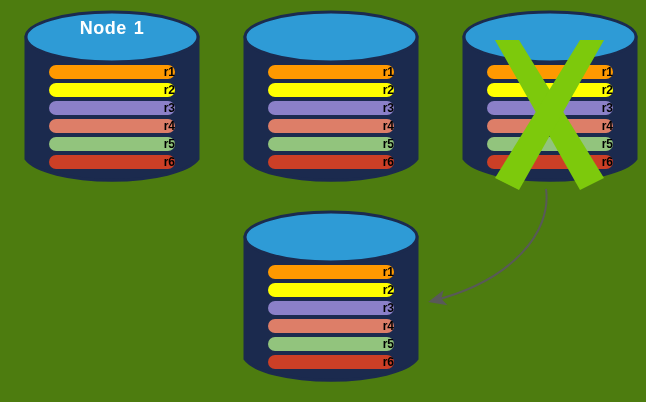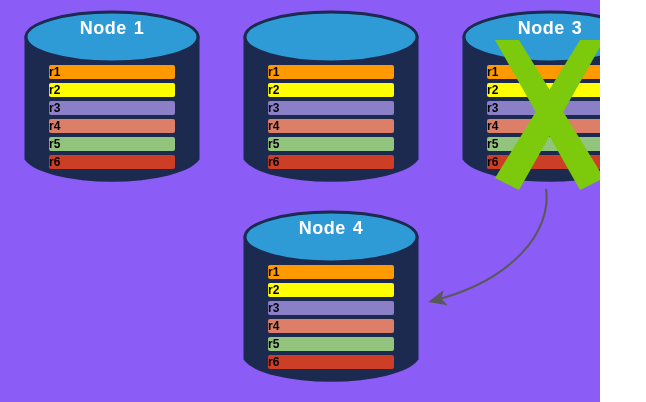--- a/index.html
+++ b/index.html
@@ -2,23 +2,23 @@
 <html><head>
 <meta charset="utf-8">
 <style>
   html, body {
     margin: 0;
     padding: 0;
     background: #ffffff;
   }
   #canvas {
     position: relative;
-    width: 600px;
+    width: 646px;
     height: 402px;
-    background: #8b5cf6;
+    background: #4d7c0f;
     overflow: hidden;
     font-family: "Liberation Sans", sans-serif;
   }
 
   
   .node {
     position: absolute;
   }
   .node-body {
     position: absolute;
@@ -49,25 +49,25 @@
     position: absolute;
     left: 0;
     top: 0;
     width: 100%;
     height: 100%;
     z-index: 3;
   }
   .row {
     position: absolute;
     height: 14px;
-    border-radius: 2px;
+    border-radius: 7px;
     color: #000000;
     font-size: 12px;
     font-weight: bold;
-    text-align: left;
+    text-align: right;
     line-height: 14px;
     box-sizing: border-box;
   }
 
   
   .x-mark {
     position: absolute;
     z-index: 6;
     pointer-events: none;
   }
@@ -117,23 +117,20 @@
       <div class="row" style="left:25px; top:127px; width:126px; background:#92c47d;">r5</div>
       <div class="row" style="left:25px; top:145px; width:126px; background:#cc3f26;">r6</div>
     </div>
   </div>
 
   <div class="node" style="left:462px; top:10px; width:176px; height:176px;">
     <svg class="node-body" viewBox="0 0 176 176" preserveAspectRatio="none">
       <path d="M2,27 L2,149 A88,27 0 0 0 174,149 L174,27 Z" fill="#1b2a4e" stroke="#1b2a4e" stroke-width="3"></path>
       <ellipse cx="88" cy="27" rx="86" ry="25" fill="#2e9bd6" stroke="#1b2a4e" stroke-width="3"></ellipse>
     </svg>
-    <div class="node-title">
-      <span>Node</span><span class="num">3</span>
-    </div>
     <div class="rows">
       <div class="row" style="left:25px; top:55px; width:126px; background:#ff9900;">r1</div>
       <div class="row" style="left:25px; top:73px; width:126px; background:#ffff00;">r2</div>
       <div class="row" style="left:25px; top:91px; width:126px; background:#8b80c8;">r3</div>
       <div class="row" style="left:25px; top:109px; width:126px; background:#dd7e68;">r4</div>
       <div class="row" style="left:25px; top:127px; width:126px; background:#92c47d;">r5</div>
       <div class="row" style="left:25px; top:145px; width:126px; background:#cc3f26;">r6</div>
     </div>
   </div>
 
@@ -142,23 +139,20 @@
       <polygon points="8,2 32,2 117,140 93,152"></polygon>
       <polygon points="117,2 93,2 8,140 32,152"></polygon>
     </g>
   </svg>
 
   <div class="node" style="left:243px; top:210px; width:176px; height:176px;">
     <svg class="node-body" viewBox="0 0 176 176" preserveAspectRatio="none">
       <path d="M2,27 L2,149 A88,27 0 0 0 174,149 L174,27 Z" fill="#1b2a4e" stroke="#1b2a4e" stroke-width="3"></path>
       <ellipse cx="88" cy="27" rx="86" ry="25" fill="#2e9bd6" stroke="#1b2a4e" stroke-width="3"></ellipse>
     </svg>
-    <div class="node-title">
-      <span>Node</span><span class="num">4</span>
-    </div>
     <div class="rows">
       <div class="row" style="left:25px; top:55px; width:126px; background:#ff9900;">r1</div>
       <div class="row" style="left:25px; top:73px; width:126px; background:#ffff00;">r2</div>
       <div class="row" style="left:25px; top:91px; width:126px; background:#8b80c8;">r3</div>
       <div class="row" style="left:25px; top:109px; width:126px; background:#dd7e68;">r4</div>
       <div class="row" style="left:25px; top:127px; width:126px; background:#92c47d;">r5</div>
       <div class="row" style="left:25px; top:145px; width:126px; background:#cc3f26;">r6</div>
     </div>
   </div>
 

